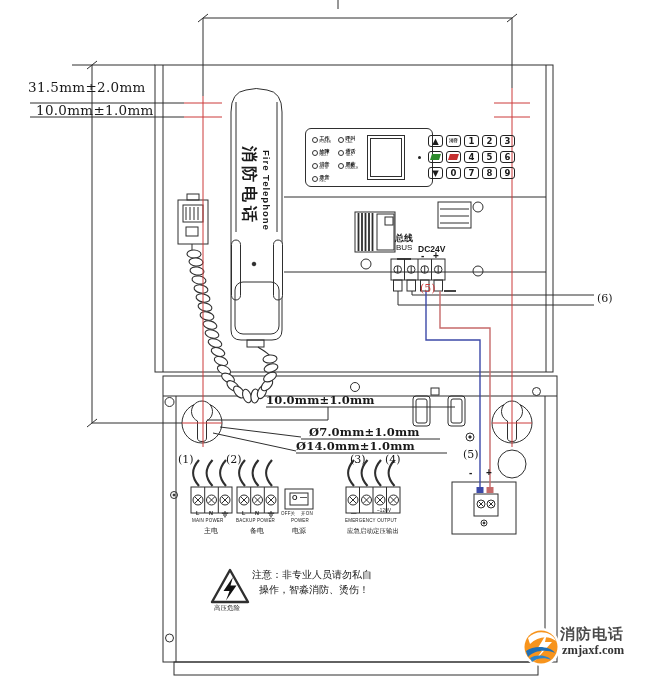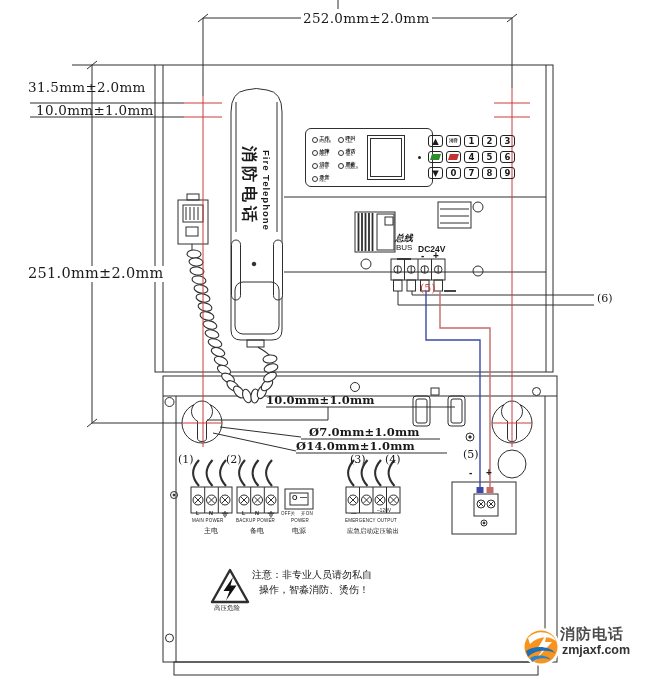--- a/index.html
+++ b/index.html
@@ -25,21 +25,21 @@
   .key{position:absolute;width:15px;height:12px;border:1.3px solid #222;border-radius:3px;
        display:flex;align-items:center;justify-content:center;font-size:8.5px;font-weight:bold;
        background:transparent;box-sizing:border-box;font-family:"DejaVu Sans",sans-serif;}
   .key .tiny{font-size:4.5px;line-height:4.5px;text-align:center;font-weight:bold;}
   .chip{display:block;width:9px;height:6px;transform:skewX(-18deg);}
   .lblL{font-size:5.5px;font-weight:bold;font-family:"Liberation Sans",sans-serif;}
   .lblE{font-size:4.5px;font-family:"Liberation Sans",sans-serif;letter-spacing:.2px;}
   .lblC{font-size:7px;font-family:"Liberation Sans",sans-serif;}
   .gicon{position:absolute;}
   .brandname{font-size:15px;font-weight:bold;color:#4a4a4a;font-family:"Liberation Sans",sans-serif;letter-spacing:1px;}
-  .brandurl{font-size:12.5px;font-weight:bold;color:#333;font-family:Liberation Sans, sans-serif;}
+  .brandurl{font-size:12.5px;font-weight:bold;color:#333;font-family:Liberation Serif, serif;}
 </style>
 </head>
 <body>
 
 <div id="app">
 
 <svg id="art" width="650" height="685" viewBox="0 0 650 685" fill="none" stroke="#2f2f2f" stroke-width="1">
 
   <g>
     <rect x="155" y="65" width="398" height="307"></rect>
@@ -277,24 +277,22 @@
   <g stroke="none">
     <circle cx="541" cy="647" r="19" fill="#fff"></circle>
     <circle cx="541" cy="647" r="16.5" fill="#f7941d"></circle>
     <path d="M528,638 C536,629 552,631 556,641 C549,635 538,636 530,644 Z" fill="#ffffff"></path>
     <path d="M547,633 L536,651 L542,651 L533,663 L552,642 L545,642 Z" fill="#fff"></path>
     <path d="M526,651 C534,645 550,646 555,653 C547,649 534,650 528,657 Z" fill="#1f6fb5"></path>
     <path d="M530,658 C536,654 548,655 551,660 C545,657 536,658 532,662 Z" fill="#2b83c9"></path>
   </g>
 </svg>
 
-<div class="t dim wbg" style="left:301px;top:11px;">252.0mm±2.0mm</div>
 <div class="t dim" style="left:28px;top:80px;">31.5mm±2.0mm</div>
 <div class="t dim" style="left:36px;top:103px;">10.0mm±1.0mm</div>
-<div class="t dim wbg" style="left:26px;top:266px;font-size:14.5px;">251.0mm±2.0mm</div>
 
 <div class="vtext" style="left:259px;top:146px;font-size:16px;font-weight:bold;letter-spacing:4px;">消防电话</div>
 <div class="vtext sans" style="left:272px;top:150px;font-size:9.5px;font-weight:bold;letter-spacing:1px;">Fire Telephone</div>
 
 <div class="panelbox"></div>
 <div class="screen">
       <i></i>
     </div>
 <div class="pdot"></div>
 
@@ -387,21 +385,21 @@
 <div class="key" style="left:464px;top:167px;">
       <span>7</span>
     </div>
 <div class="key" style="left:482px;top:167px;">
       <span>8</span>
     </div>
 <div class="key" style="left:500px;top:167px;">
       <span>9</span>
     </div>
 
-<div class="t sans" style="left:395px;top:234px;font-size:9px;font-weight:bold;font-style:italic;">总线</div>
+<div class="t sans" style="left:395px;top:234px;font-size:9px;font-weight:bold;">总线</div>
 <div class="t sans" style="left:396px;top:244px;font-size:8px;font-weight:normal;">BUS</div>
 <div class="t sans" style="left:418px;top:245px;font-size:8.5px;font-weight:bold;">DC24V</div>
 <div class="t sans" style="left:421px;top:250px;font-size:10px;font-weight:bold;">-</div>
 <div class="t sans" style="left:433px;top:250px;font-size:10px;font-weight:bold;">+</div>
 <div class="t ref" style="left:420px;top:283px;color:#cc3b3b;">(5)</div>
 <div class="t ref" style="left:597px;top:293px;">(6)</div>
 
 <div class="t dimsm" style="left:266px;top:394px;">10.0mm±1.0mm</div>
 <div class="t dimsm" style="left:309px;top:426px;">Ø7.0mm±1.0mm</div>
 <div class="t dimsm" style="left:296px;top:440px;text-align:right;">Ø14.0mm±1.0mm</div>

